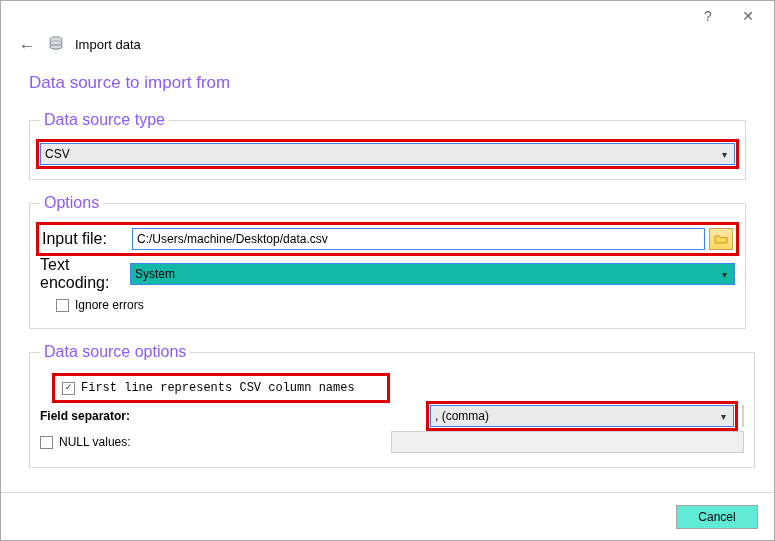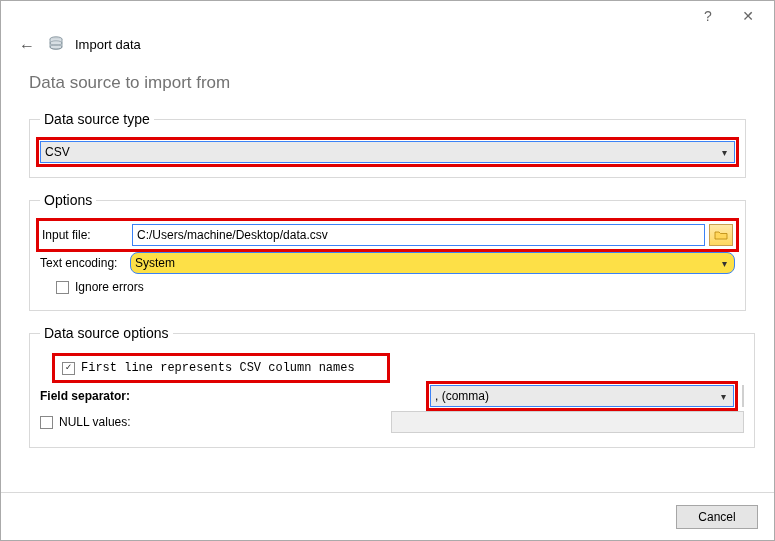--- a/index.html
+++ b/index.html
@@ -38,44 +38,44 @@
     width: 18px; height: 18px;
     display: inline-block;
   }
   .header-title { font-size: 13px; }
   .content {
     flex: 1;
     padding: 4px 28px 10px 28px;
     overflow: hidden;
   }
   .page-heading {
-    color: #737373;
+    color: #8b5cf6;
     font-size: 17px;
     margin: 8px 0 18px 0;
     font-weight: 400;
   }
   fieldset.group {
     border: 1px solid #d9d9d9;
     margin: 0 0 14px 0;
     padding: 10px 10px 10px 10px;
     position: relative;
   }
   fieldset.group > legend {
-    font-size: 14px;
+    font-size: 16px;
     padding: 0 4px;
-    color: #000000;
+    color: #8b5cf6;
   }
   .row {
     display: flex; align-items: center;
     margin: 4px 0;
     min-height: 22px;
   }
   .row label.lbl {
     width: 90px;
-    font-size: 12px;
+    font-size: 16px;
   }
   .combo, .textinput {
     flex: 1;
     height: 22px;
     border: 1px solid #3b82f6;
     background: #eaeaea;
     font-size: 12px;
     padding: 2px 4px;
     display: flex; align-items: center; justify-content: space-between;
     position: relative;
@@ -114,21 +114,21 @@
     border-top: 1px solid #d9d9d9;
     background: #fff;
     height: 48px;
     display: flex; justify-content: flex-end; align-items: center;
     padding: 0 16px;
     gap: 8px;
   }
   .btn {
     min-width: 82px; height: 24px;
     border: 1px solid #a6a6a6;
-    background: #e5e5e5;
+    background: #5eead4;
     font-size: 12px;
     display: flex; align-items: center; justify-content: center;
   }
   .field-sep-row {
     display: flex; align-items: center; gap: 4px;
   }
   .field-sep-label { width: 350px; font-weight: bold; }
   .field-sep-combo-wrap { width: 340px; padding-left: 36px; }
   .null-input {
     flex: 1;
@@ -185,21 +185,21 @@
         </div>
         <div class="browse-btn">
           <svg viewBox="0 0 14 12" width="14" height="12">
             <path d="M1 3 h4 l1.5 1.5 H13 V10 H1 Z" fill="#ffd65a" stroke="#b8860b" stroke-width="0.8"></path>
           </svg>
         </div>
       </div>
 
       <div class="row">
         <label class="lbl">Text encoding:</label>
-        <div class="combo" style="background:#fde047;border-radius:8px;">
+        <div class="combo" style="background:#14b8a6;">
           <span>System</span>
           <span class="arrow">▾</span>
         </div>
       </div>
 
       <div class="checkbox-row">
         <span class="checkbox"></span>
         <span>Ignore errors</span>
       </div>
     </fieldset>

